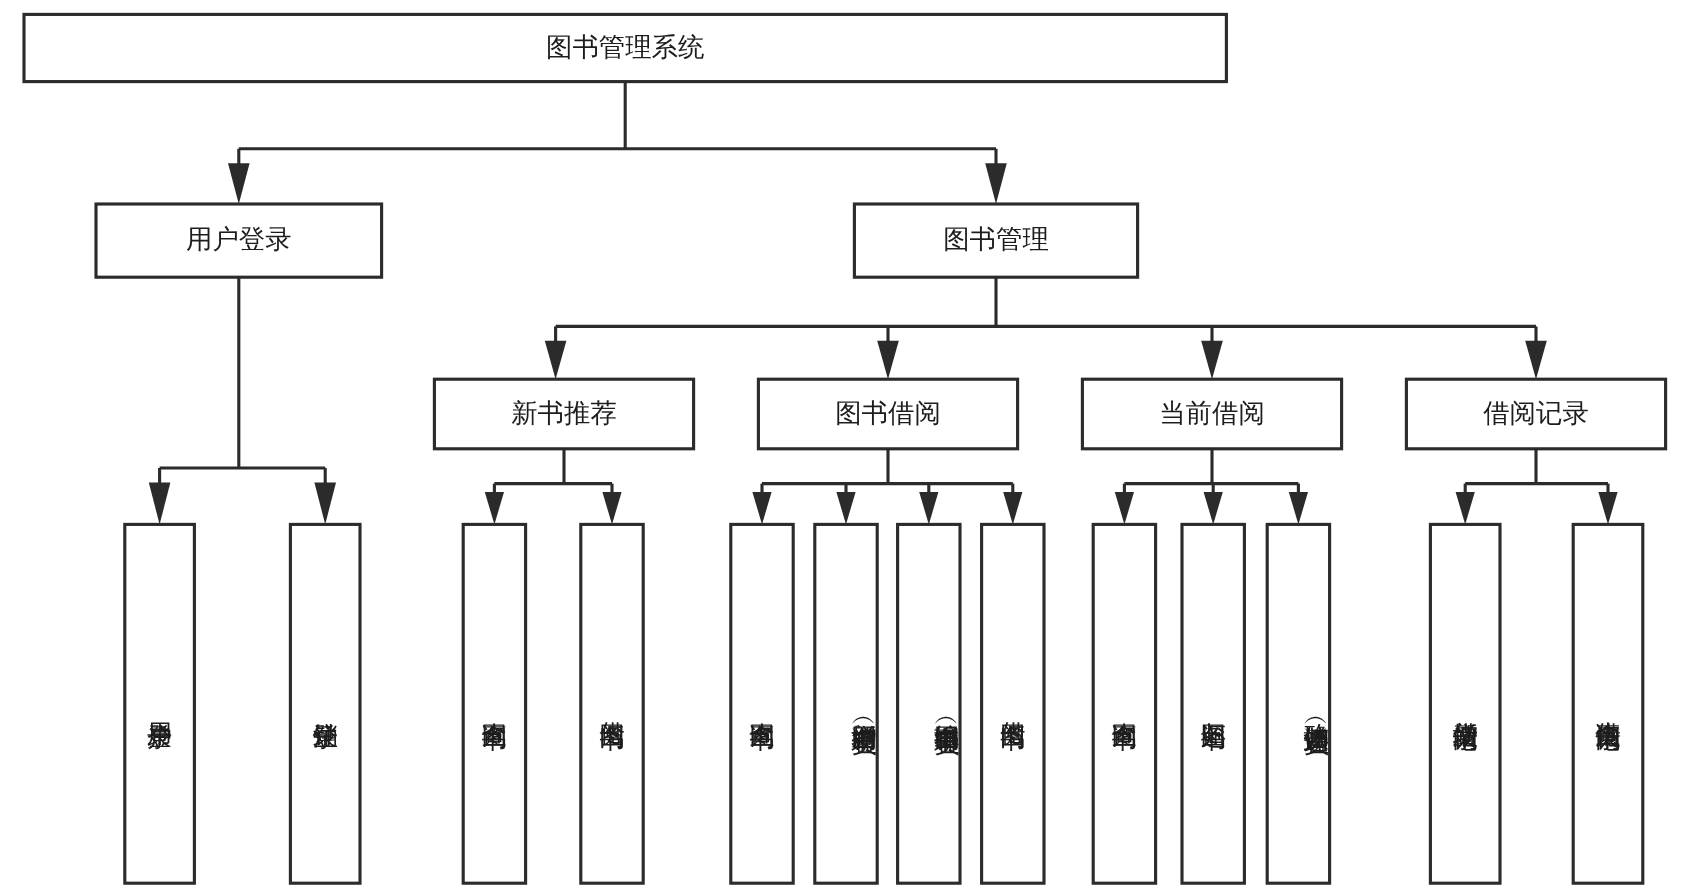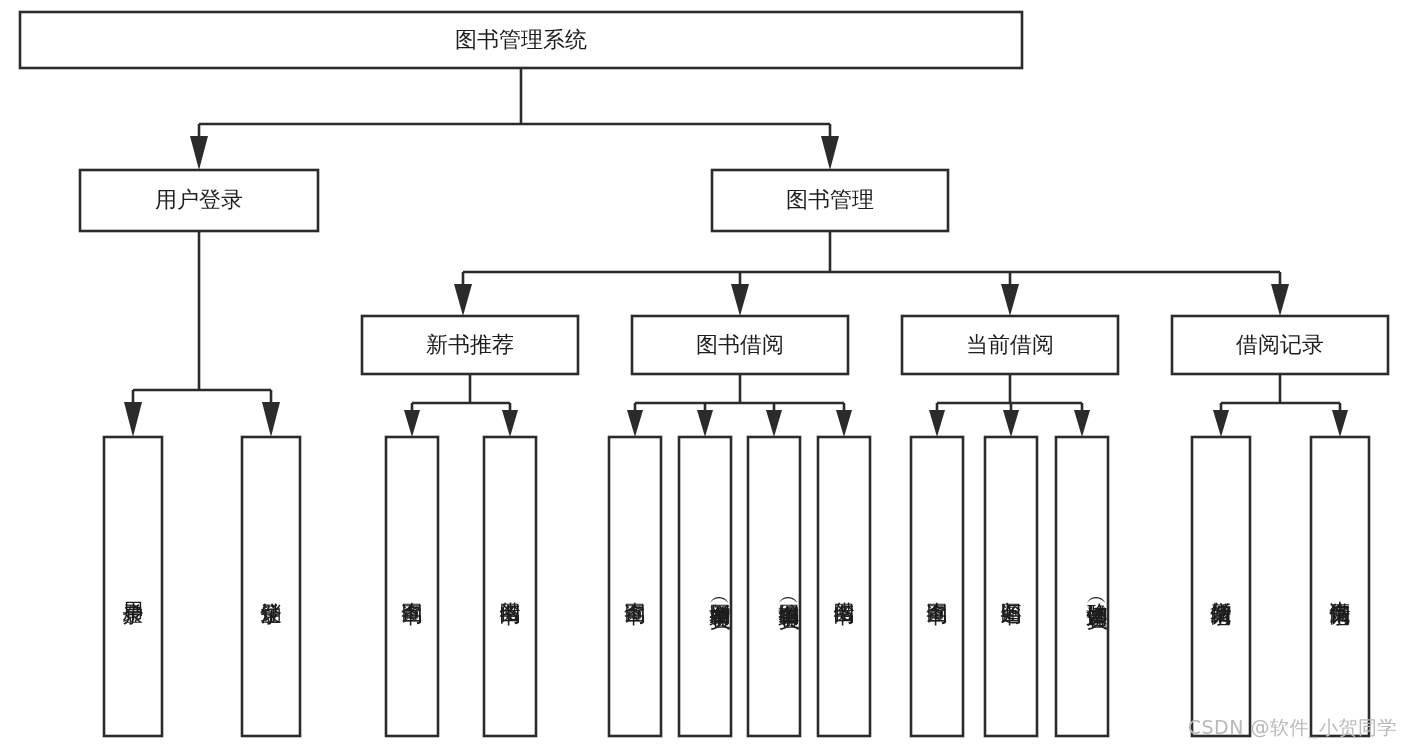--- a/index.html
+++ b/index.html
@@ -211,14 +211,13 @@
   <div class="vert-label" style="left:609px; top:437px; width:52px; height:299px;">查询图书</div>
   <div class="vert-label" style="left:679px; top:437px; width:52px; height:299px; align-items:flex-start; padding-top:8px; box-sizing:border-box;">新增图书（管理员）</div>
   <div class="vert-label" style="left:748px; top:437px; width:52px; height:299px; align-items:flex-start; padding-top:8px; box-sizing:border-box;">编辑图书（管理员）</div>
   <div class="vert-label" style="left:818px; top:437px; width:52px; height:299px;">借阅图书</div>
   <div class="vert-label" style="left:911px; top:437px; width:52px; height:299px;">查询图书</div>
   <div class="vert-label" style="left:985px; top:437px; width:52px; height:299px;">归还图书</div>
   <div class="vert-label" style="left:1056px; top:437px; width:52px; height:299px; align-items:flex-start; padding-top:8px; box-sizing:border-box;">确认归还（管理员）</div>
   <div class="vert-label" style="left:1192px; top:437px; width:58px; height:299px;">新增借阅记录</div>
   <div class="vert-label" style="left:1311px; top:437px; width:58px; height:299px;">查询借阅记录</div>
 
-  <div class="watermark">CSDN @软件_小贺同学</div>
 </div>
 
 </body></html>

